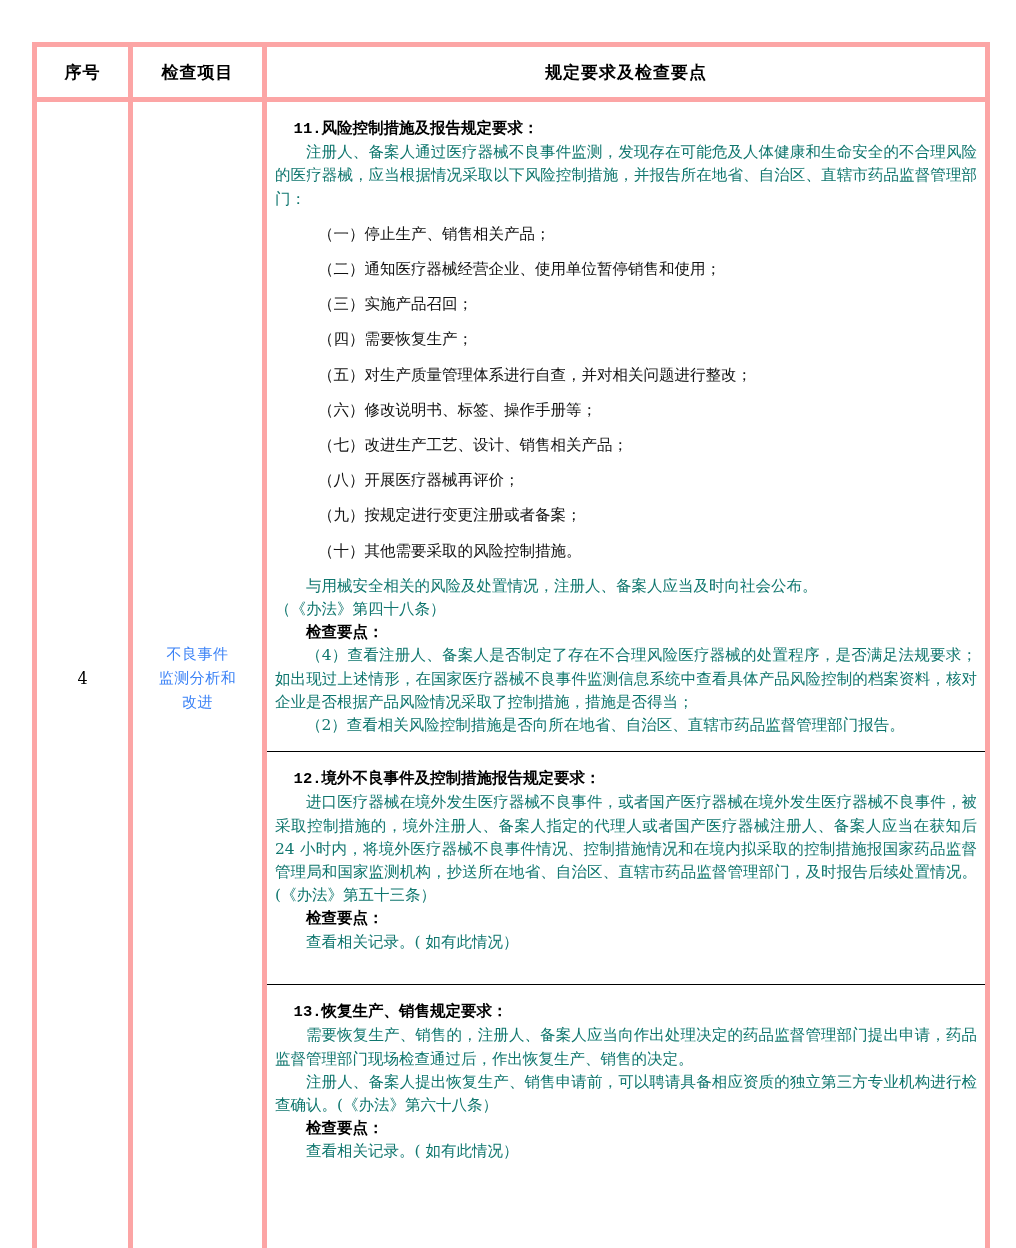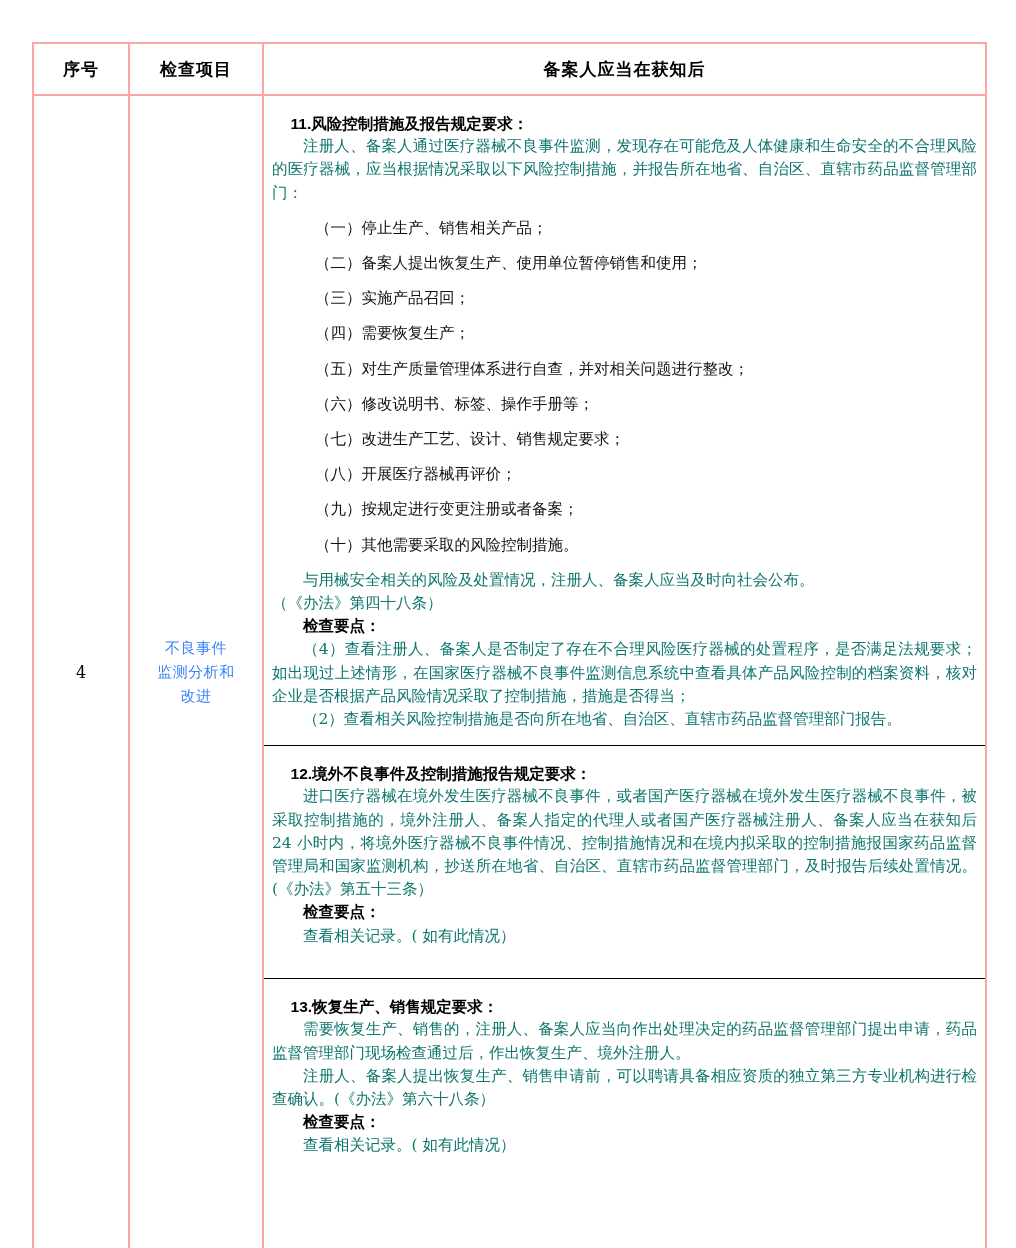--- a/index.html
+++ b/index.html
@@ -23,21 +23,21 @@
   table.inspection-table {
     position: absolute;
     left: 32px;
     top: 42px;
     width: 953px;
     border-collapse: collapse;
     table-layout: fixed;
   }
   table.inspection-table td,
   table.inspection-table th {
-    border: 2px solid #fca5a5;
+    border: 5px solid #fca5a5;
     vertical-align: top;
     padding: 0;
   }
   col.c-no    { width: 96px; }
   col.c-item  { width: 134px; }
   col.c-body  { width: 723px; }
 
   
   .hdr-cell {
     height: 50px;
@@ -88,21 +88,21 @@
     text-align: justify;
     text-justify: inter-ideograph;
     margin: 0;
     letter-spacing: 0px;
     color: #0f766e;
   }
   .para.indent { text-indent: 2em; }
   .para.hang   { text-indent: 2em; }
   .para.flush  { text-indent: 0; }
   .heading {
-    font-family: Liberation Sans, sans-serif;
+    font-family: Liberation Mono, monospace;
     font-weight: bold;
     font-size: 15.5px;
     line-height: 23.2px;
     text-indent: 1.2em;
     margin: 0;
     letter-spacing: 0px;
   }
   .subheading {
     font-family: "DejaVu Sans", "Liberation Sans", sans-serif;
     font-weight: bold;
@@ -127,21 +127,21 @@
   <table class="inspection-table">
     <colgroup>
       <col class="c-no">
       <col class="c-item">
       <col class="c-body">
     </colgroup>
     <thead>
       <tr>
         <th class="hdr-cell">序号</th>
         <th class="hdr-cell">检查项目</th>
-        <th class="hdr-cell">备案人应当在获知后</th>
+        <th class="hdr-cell">规定要求及检查要点</th>
       </tr>
     </thead>
     <tbody>
       <tr>
 
         <td class="no-cell">
           <span>4</span>
         </td>
 
         <td class="item-cell">
@@ -149,46 +149,46 @@
           <span class="ln">监测分析和</span>
           <span class="ln">改进</span>
         </td>
 
         <td class="body-cell">
 
           <div class="subblock blk-11">
             <p class="heading">11.风险控制措施及报告规定要求：</p>
             <p class="para indent">注册人、备案人通过医疗器械不良事件监测，发现存在可能危及人体健康和生命安全的不合理风险的医疗器械，应当根据情况采取以下风险控制措施，并报告所在地省、自治区、直辖市药品监督管理部门：</p>
             <p class="list-line">（一）停止生产、销售相关产品；</p>
-            <p class="list-line">（二）备案人提出恢复生产、使用单位暂停销售和使用；</p>
+            <p class="list-line">（二）通知医疗器械经营企业、使用单位暂停销售和使用；</p>
             <p class="list-line">（三）实施产品召回；</p>
             <p class="list-line">（四）需要恢复生产；</p>
             <p class="list-line">（五）对生产质量管理体系进行自查，并对相关问题进行整改；</p>
             <p class="list-line">（六）修改说明书、标签、操作手册等；</p>
-            <p class="list-line">（七）改进生产工艺、设计、销售规定要求；</p>
+            <p class="list-line">（七）改进生产工艺、设计、销售相关产品；</p>
             <p class="list-line">（八）开展医疗器械再评价；</p>
             <p class="list-line">（九）按规定进行变更注册或者备案；</p>
             <p class="list-line">（十）其他需要采取的风险控制措施。</p>
             <p class="para indent">与用械安全相关的风险及处置情况，注册人、备案人应当及时向社会公布。</p>
             <p class="para flush">（《办法》第四十八条）</p>
             <p class="subheading">检查要点：</p>
             <p class="para hang">（4）查看注册人、备案人是否制定了存在不合理风险医疗器械的处置程序，是否满足法规要求；如出现过上述情形，在国家医疗器械不良事件监测信息系统中查看具体产品风险控制的档案资料，核对企业是否根据产品风险情况采取了控制措施，措施是否得当；</p>
             <p class="para hang">（2）查看相关风险控制措施是否向所在地省、自治区、直辖市药品监督管理部门报告。</p>
           </div>
 
           <div class="subblock blk-12">
             <p class="heading">12.境外不良事件及控制措施报告规定要求：</p>
             <p class="para indent">进口医疗器械在境外发生医疗器械不良事件，或者国产医疗器械在境外发生医疗器械不良事件，被采取控制措施的，境外注册人、备案人指定的代理人或者国产医疗器械注册人、备案人应当在获知后 24 小时内，将境外医疗器械不良事件情况、控制措施情况和在境内拟采取的控制措施报国家药品监督管理局和国家监测机构，抄送所在地省、自治区、直辖市药品监督管理部门，及时报告后续处置情况。(《办法》第五十三条）</p>
             <p class="subheading">检查要点：</p>
             <p class="para hang">查看相关记录。( 如有此情况）</p>
           </div>
 
           <div class="subblock blk-13 last">
             <p class="heading">13.恢复生产、销售规定要求：</p>
-            <p class="para indent">需要恢复生产、销售的，注册人、备案人应当向作出处理决定的药品监督管理部门提出申请，药品监督管理部门现场检查通过后，作出恢复生产、境外注册人。</p>
+            <p class="para indent">需要恢复生产、销售的，注册人、备案人应当向作出处理决定的药品监督管理部门提出申请，药品监督管理部门现场检查通过后，作出恢复生产、销售的决定。</p>
             <p class="para indent">注册人、备案人提出恢复生产、销售申请前，可以聘请具备相应资质的独立第三方专业机构进行检查确认。(《办法》第六十八条）</p>
             <p class="subheading">检查要点：</p>
             <p class="para hang">查看相关记录。( 如有此情况）</p>
           </div>
 
         </td>
       </tr>
     </tbody>
   </table>
 

